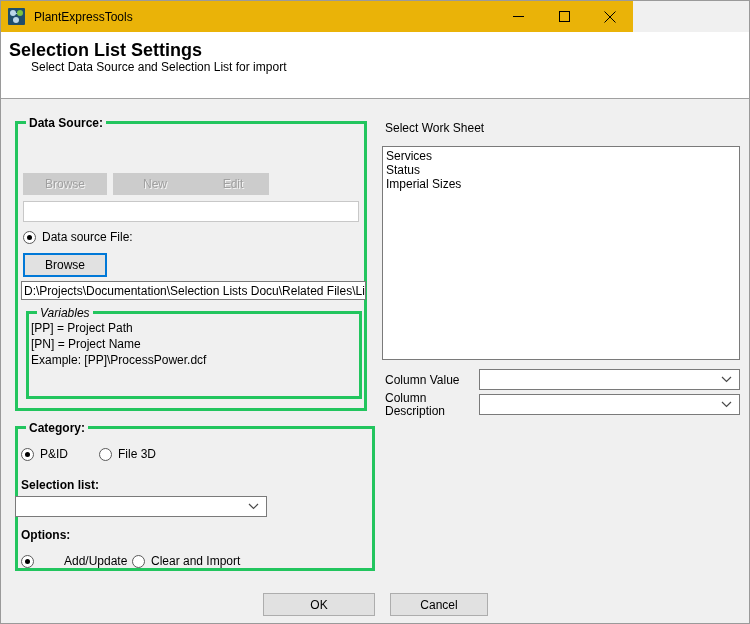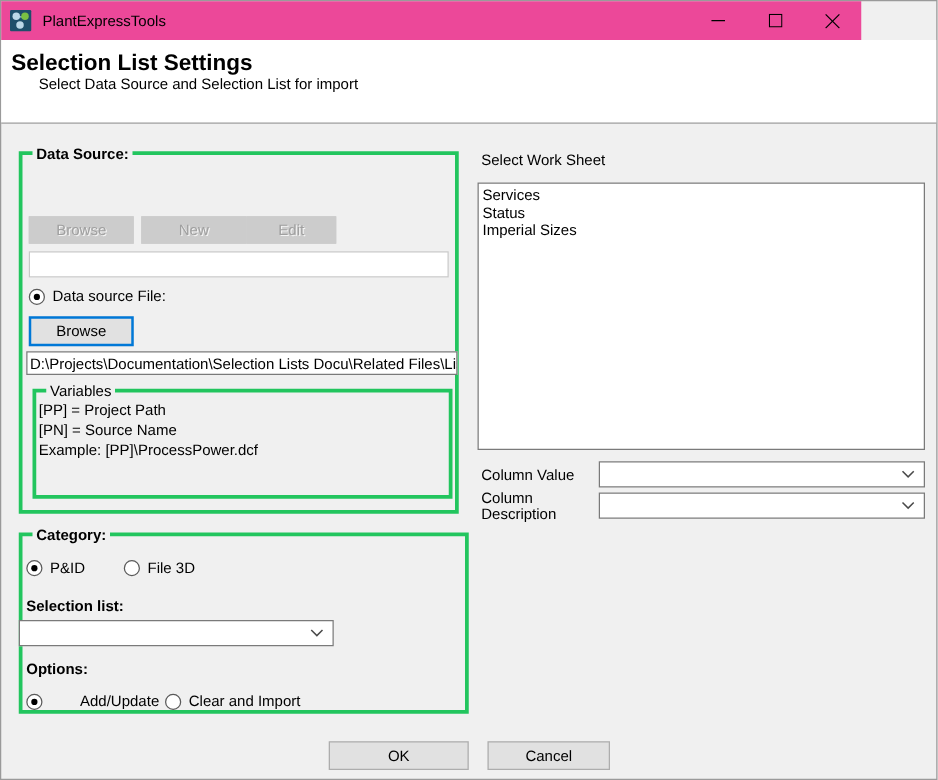--- a/index.html
+++ b/index.html
@@ -21,23 +21,23 @@
     height: 624px;
     box-sizing: border-box;
     border: 1px solid #9a9a9a;
     background: #f0f0f0;
   }
 
   
   #titlebar {
     position: absolute;
     left: 0; top: 0;
-    width: 688px;
+    width: 632px;
     height: 31px;
-    background: #ec4899;
+    background: #eab308;
     display: flex;
     align-items: center;
   }
   #app-icon {
     margin-left: 7px;
     width: 17px;
     height: 17px;
     background: #1f4e6b;
     border-radius: 1px;
     position: relative;
@@ -113,21 +113,21 @@
   .groupbox > .legend {
     position: absolute;
     top: -8px;
     left: 8px;
     background: #f0f0f0;
     padding: 0 3px;
     font-size: 12px;
     font-weight: bold;
     white-space: nowrap;
   }
-  .groupbox.plain > .legend { font-weight: normal; }
+  .groupbox.plain > .legend { font-weight: normal; font-style: italic; }
 
   
   .radio {
     position: absolute;
     display: flex;
     align-items: center;
     white-space: nowrap;
   }
   .radio .mark {
     width: 13px;
@@ -304,21 +304,21 @@
   <div class="btn focused" style="left:22px; top:252px; width:84px; height:24px;">
     <span>Browse</span>
   </div>
 
   <div class="textbox" style="left:20px; top:280px; width:345px; height:19px;">D:\Projects\Documentation\Selection Lists Docu\Related Files\Lists f</div>
 
   <div class="groupbox plain" style="left:25px; top:310px; width:336px; height:88px;">
     <span class="legend">Variables</span>
   </div>
   <div class="static" style="left:30px; top:320px;">[PP] =   Project Path</div>
-  <div class="static" style="left:30px; top:336px;">[PN] =   Source Name</div>
+  <div class="static" style="left:30px; top:336px;">[PN] =   Project Name</div>
   <div class="static" style="left:30px; top:352px;">Example: [PP]\ProcessPower.dcf</div>
 
   <div class="groupbox" style="left:14px; top:425px; width:360px; height:145px;">
     <span class="legend">Category:</span>
   </div>
 
   <div class="radio checked" style="left:20px; top:446px;">
     <span class="mark"></span>
     <span class="lbl">P&amp;ID</span>
   </div>

